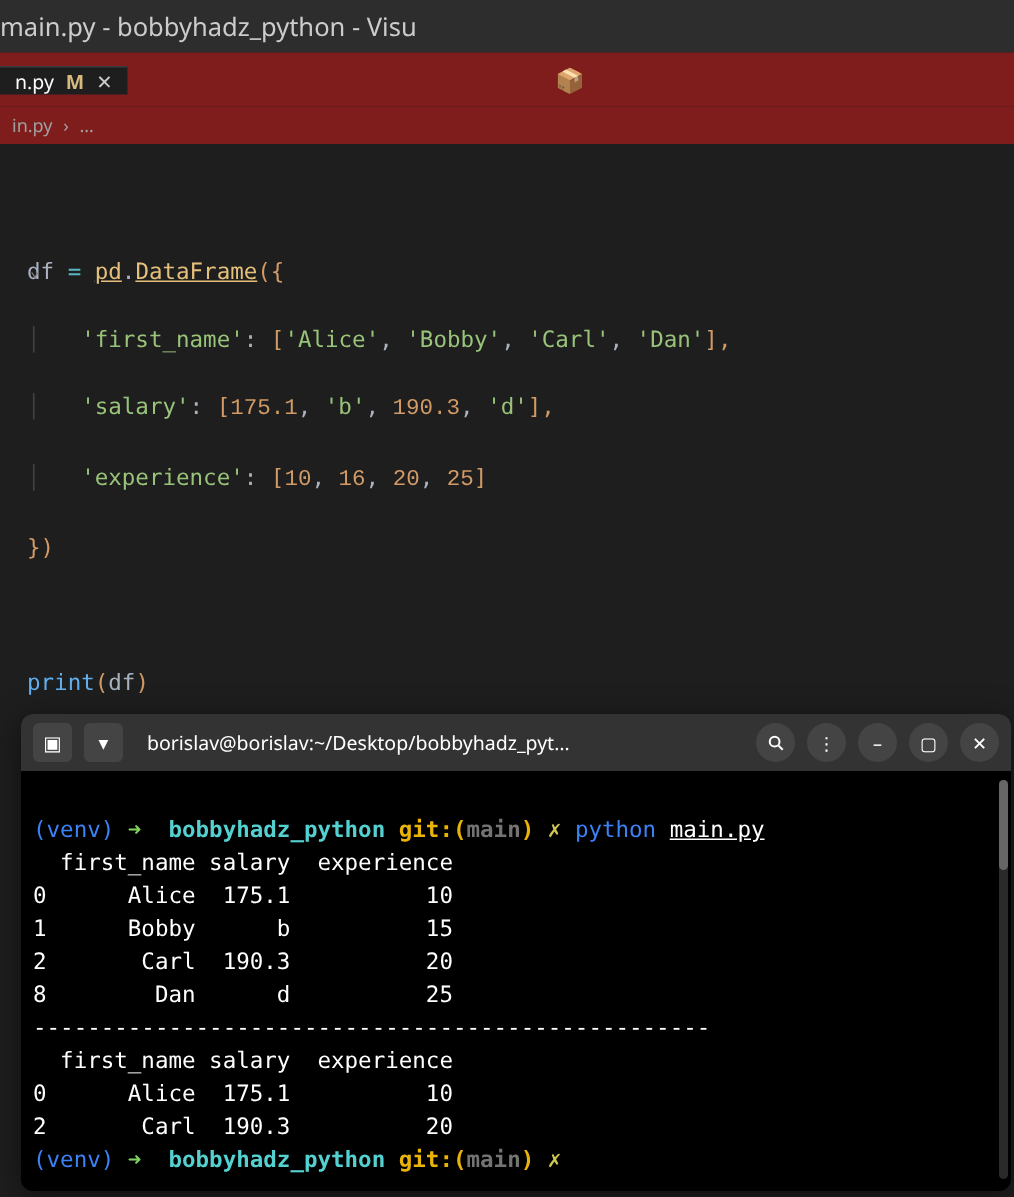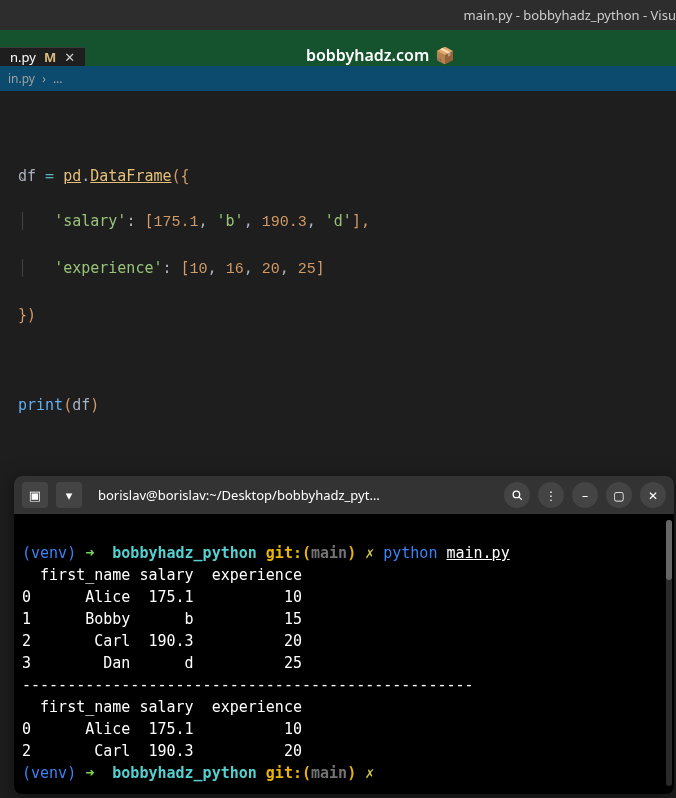--- a/index.html
+++ b/index.html
@@ -11,32 +11,32 @@
   font-size: 14px;
   color: #d4d4d4;
   overflow: hidden;
   position: relative;
 }
 
 
 .titlebar {
   background: #2d2d2d;
   color: #cccccc;
-  text-align: right;
+  text-align: left;
   padding: 6px 0;
-  font-size: 13px;
+  font-size: 17px;
   font-family: system-ui, sans-serif;
 }
 
 
 .tabs {
   display: flex;
-  background: #14532d;
+  background: #7f1d1d;
   height: 36px;
-  align-items: flex-end;
+  align-items: center;
 }
 .tab {
   display: flex;
   align-items: center;
   padding: 0 10px;
   background: #1e1e1e;
   color: #ffffff;
   gap: 8px;
   border-top: 1px solid #3c3c3c;
   font-family: system-ui, sans-serif;
@@ -56,21 +56,21 @@
   font-family: system-ui, sans-serif;
 }
 .banner .cube { font-size: 16px; }
 
 
 .breadcrumb {
   padding: 4px 8px;
   font-size: 12px;
   color: #a0a0a0;
   font-family: system-ui, sans-serif;
-  background: #0c4a6e;
+  background: #7f1d1d;
 }
 .breadcrumb .sep { margin: 0 4px; }
 
 
 .editor {
   padding: 6px 18px;
   line-height: 22.5px;
   font-size: 15px;
   white-space: pre;
 }
@@ -176,34 +176,34 @@
   <span>main.py - bobbyhadz_python - Visu</span>
 </div>
 
 <div class="tabs">
   <div class="tab">
     <span>n.py</span>
     <span class="mod">M</span>
     <span class="close">✕</span>
   </div>
   <div class="banner">
-    <span>bobbyhadz.com</span>
     <span class="cube">📦</span>
   </div>
 </div>
 
 <div class="breadcrumb">
   <span>in.py</span>
   <span class="sep">›</span>
   <span>…</span>
 </div>
 
 <div class="editor">
 <div> </div>
 <div style="position:relative"><span class="fold">⌄</span><span class="white">df</span> <span class="op">=</span> <span class="name">pd</span><span class="white">.</span><span class="name">DataFrame</span><span class="paren">({</span></div>
+<div><span class="indent-guide">│   </span><span class="str">'first_name'</span><span class="white">:</span> <span class="paren">[</span><span class="str">'Alice'</span><span class="white">, </span><span class="str">'Bobby'</span><span class="white">, </span><span class="str">'Carl'</span><span class="white">, </span><span class="str">'Dan'</span><span class="paren">],</span></div>
 <div><span class="indent-guide">│   </span><span class="str">'salary'</span><span class="white">: </span><span class="paren">[</span><span class="num">175.1</span><span class="white">, </span><span class="str">'b'</span><span class="white">, </span><span class="num">190.3</span><span class="white">, </span><span class="str">'d'</span><span class="paren">],</span></div>
 <div><span class="indent-guide">│   </span><span class="str">'experience'</span><span class="white">: </span><span class="paren">[</span><span class="num">10</span><span class="white">, </span><span class="num">16</span><span class="white">, </span><span class="num">20</span><span class="white">, </span><span class="num">25</span><span class="paren">]</span></div>
 <div><span class="paren">})</span></div>
 <div> </div>
 <div><span class="fn">print</span><span class="paren">(</span><span class="white">df</span><span class="paren">)</span></div>
 <div> </div>
 <div><span class="fn">print</span><span class="paren">(</span><span class="str">'-'</span> <span class="op">*</span> <span class="num">50</span><span class="paren">)</span></div>
 <div> </div>
 <div><span class="white">only_numeric</span> <span class="op">=</span> <span class="white">df</span><span class="paren">[</span></div>
 <div><span class="indent-guide">│   </span><span class="name">pd</span><span class="white">.</span><span class="fn">to_numeric</span><span class="paren">(</span><span class="white">df</span><span class="paren">[</span><span class="str">'salary'</span><span class="paren">]</span><span class="white">, </span><span class="name-nou ital">errors</span><span class="op">=</span><span class="str">'coerce'</span><span class="paren">)</span><span class="white">.</span><span class="fn">notnull</span><span class="paren">()</span></div>
@@ -227,21 +227,21 @@
     <div class="round-btn">–</div>
     <div class="round-btn">▢</div>
     <div class="round-btn">✕</div>
   </div>
   <div class="term-body">
 <span><span class="t-grey">(venv)</span> <span class="t-green">➜</span>  <span class="t-cyan">bobbyhadz_python</span> <span class="t-blue">git:(</span><span class="t-red">main</span><span class="t-blue">)</span> <span class="t-yellow">✗</span> <span class="t-grey">python</span> <span class="t-white t-ul">main.py</span></span>
 <span>  first_name salary  experience</span>
 <span>0      Alice  175.1          10</span>
 <span>1      Bobby      b          15</span>
 <span>2       Carl  190.3          20</span>
-<span>3        Dan      d          25</span>
+<span>8        Dan      d          25</span>
 <span>--------------------------------------------------</span>
 <span>  first_name salary  experience</span>
 <span>0      Alice  175.1          10</span>
 <span>2       Carl  190.3          20</span>
 <span><span class="t-grey">(venv)</span> <span class="t-green">➜</span>  <span class="t-cyan">bobbyhadz_python</span> <span class="t-blue">git:(</span><span class="t-red">main</span><span class="t-blue">)</span> <span class="t-yellow">✗</span></span></div>
   <div class="scrollbar">
     <div class="thumb"></div>
   </div>
 </div>
 

